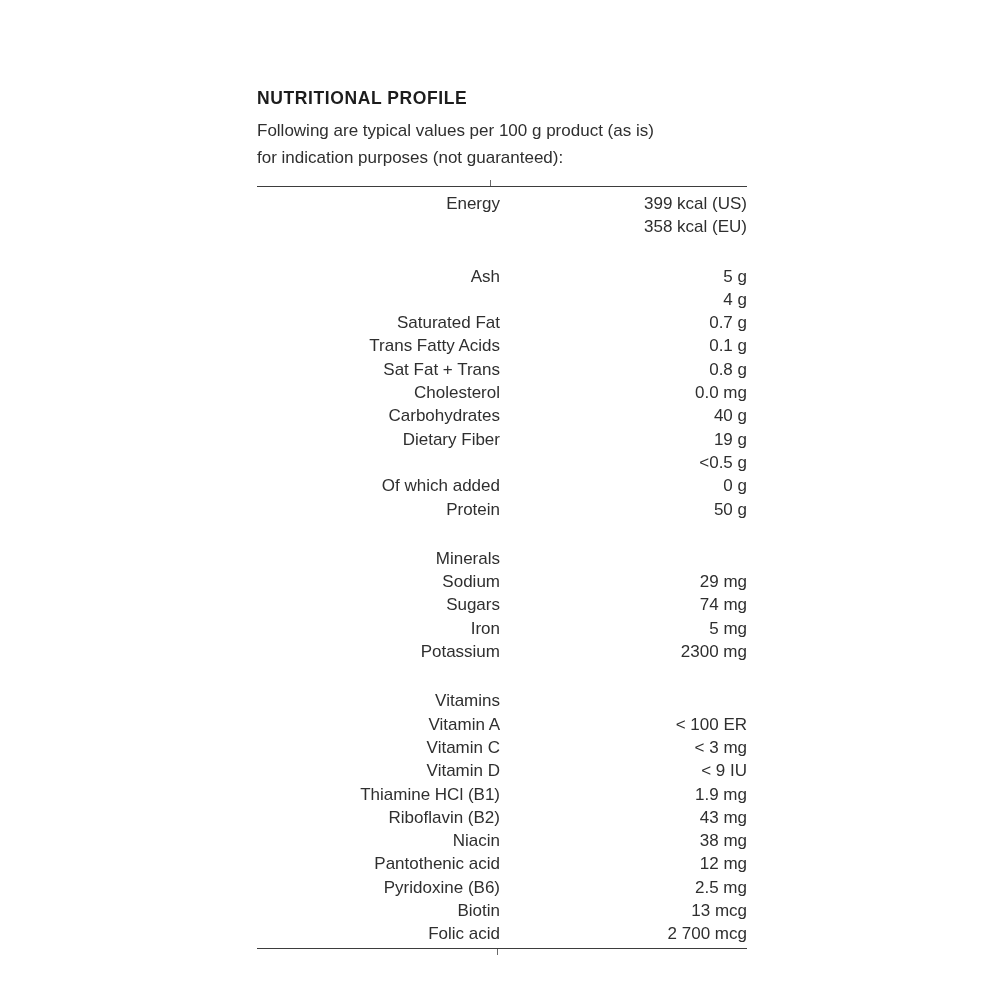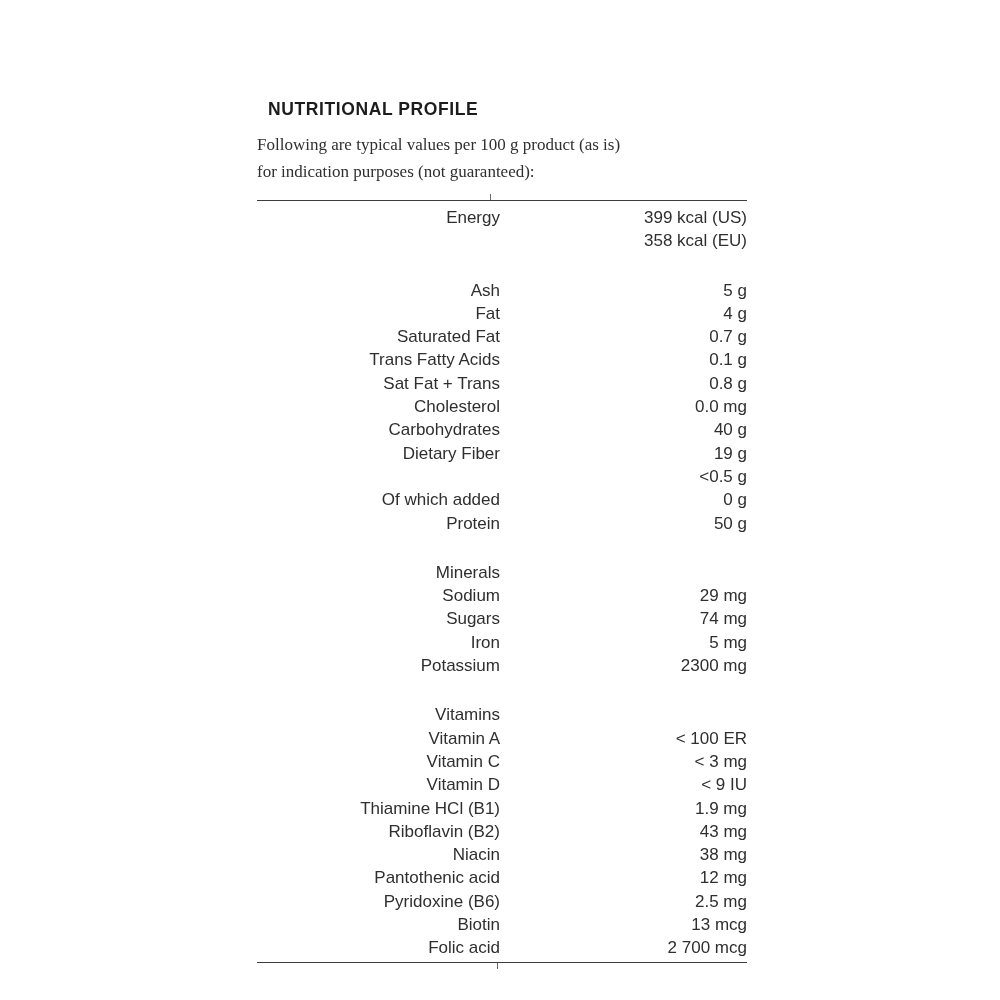--- a/index.html
+++ b/index.html
@@ -19,28 +19,27 @@
     position: absolute;
     left: 257px;
     top: 88px;
     width: 490px;
   }
   .title {
     font-size: 17.5px;
     font-weight: bold;
     letter-spacing: 0.6px;
     color: #1c1c1c;
-    margin: 11px;
+    margin: 0;
   }
   .subtitle {
     font-size: 17px;
     line-height: 27px;
     margin: 8px 0 0 0;
     color: #2f2f2f;
-    font-family: Liberation Serif, serif;
   }
   .nutri-table {
     margin-top: 15px;
     border-top: 1.5px solid #3d3d3d;
     border-bottom: 1.5px solid #3d3d3d;
     padding-top: 5px;
     padding-bottom: 2px;
     position: relative;
     text-align: right;
   }
@@ -106,21 +105,20 @@
             <span class="label"></span>
             <span class="value">358 kcal (EU)</span>
           </div>
         </div>
         <div class="group">
           <div class="row">
             <span class="label">Ash</span>
             <span class="value">5 g</span>
           </div>
           <div class="row">
-            <span class="label">Fat</span>
             <span class="value">4 g</span>
           </div>
           <div class="row">
             <span class="label indent">Saturated Fat</span>
             <span class="value">0.7 g</span>
           </div>
           <div class="row">
             <span class="label indent">Trans Fatty Acids</span>
             <span class="value">0.1 g</span>
           </div>

